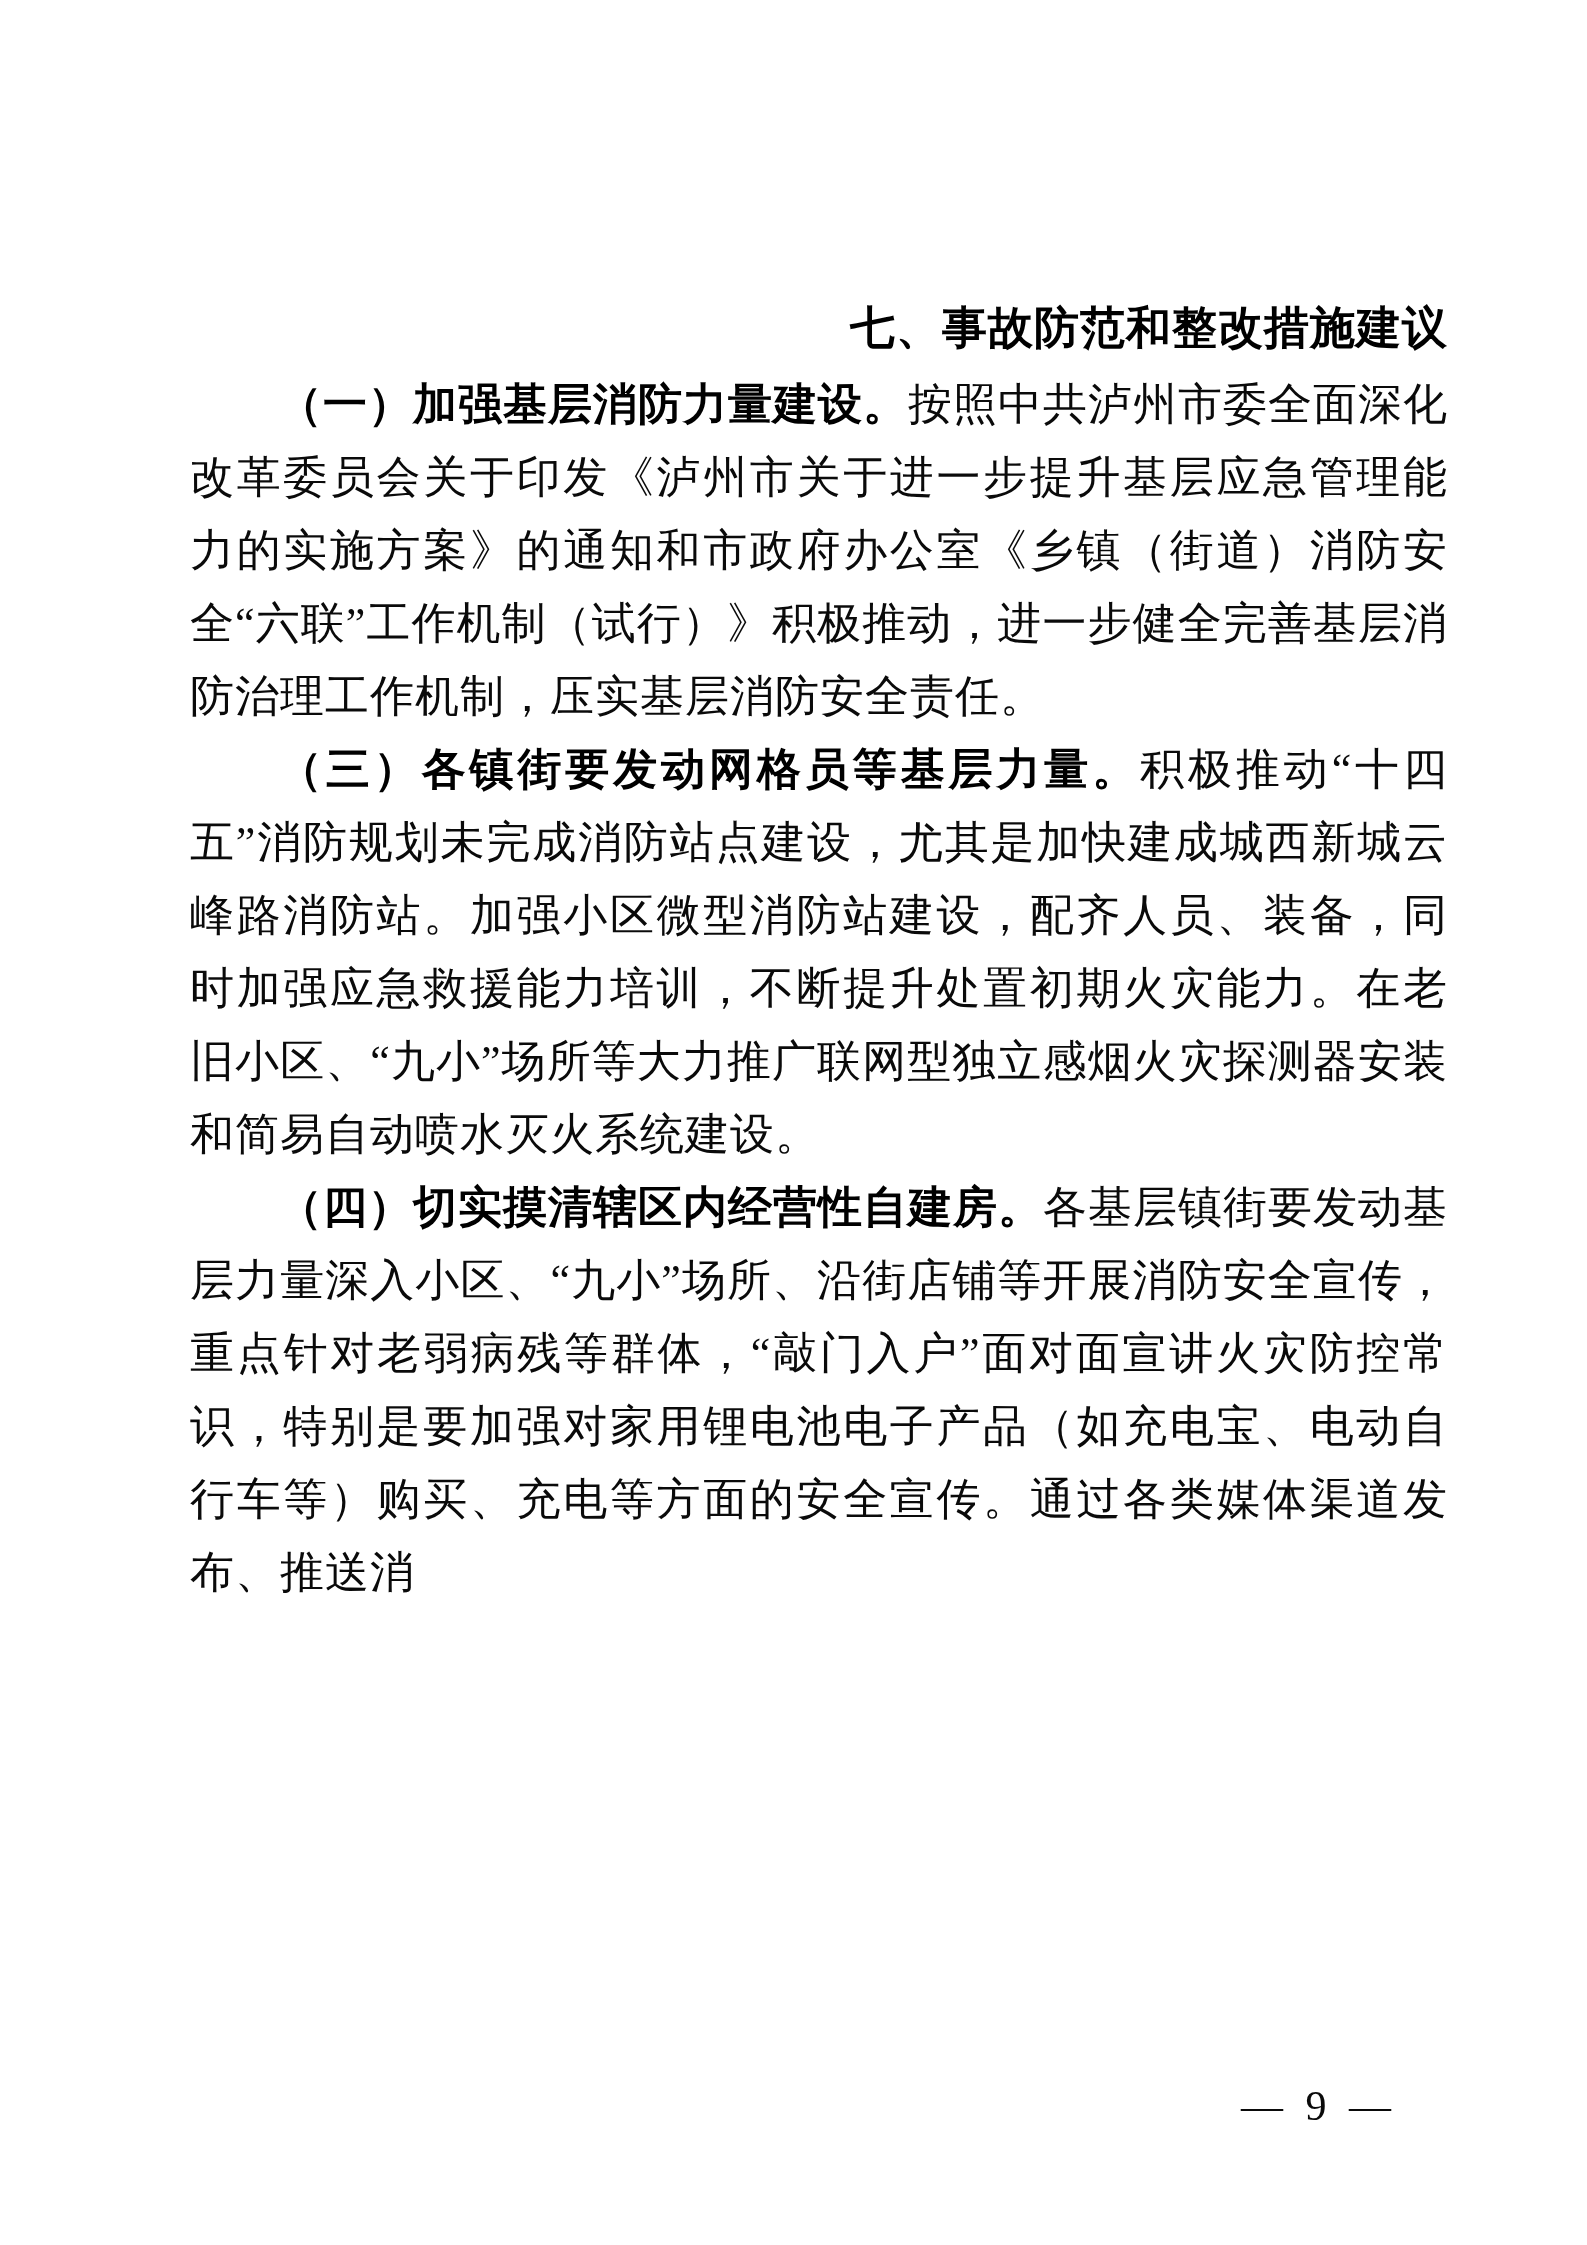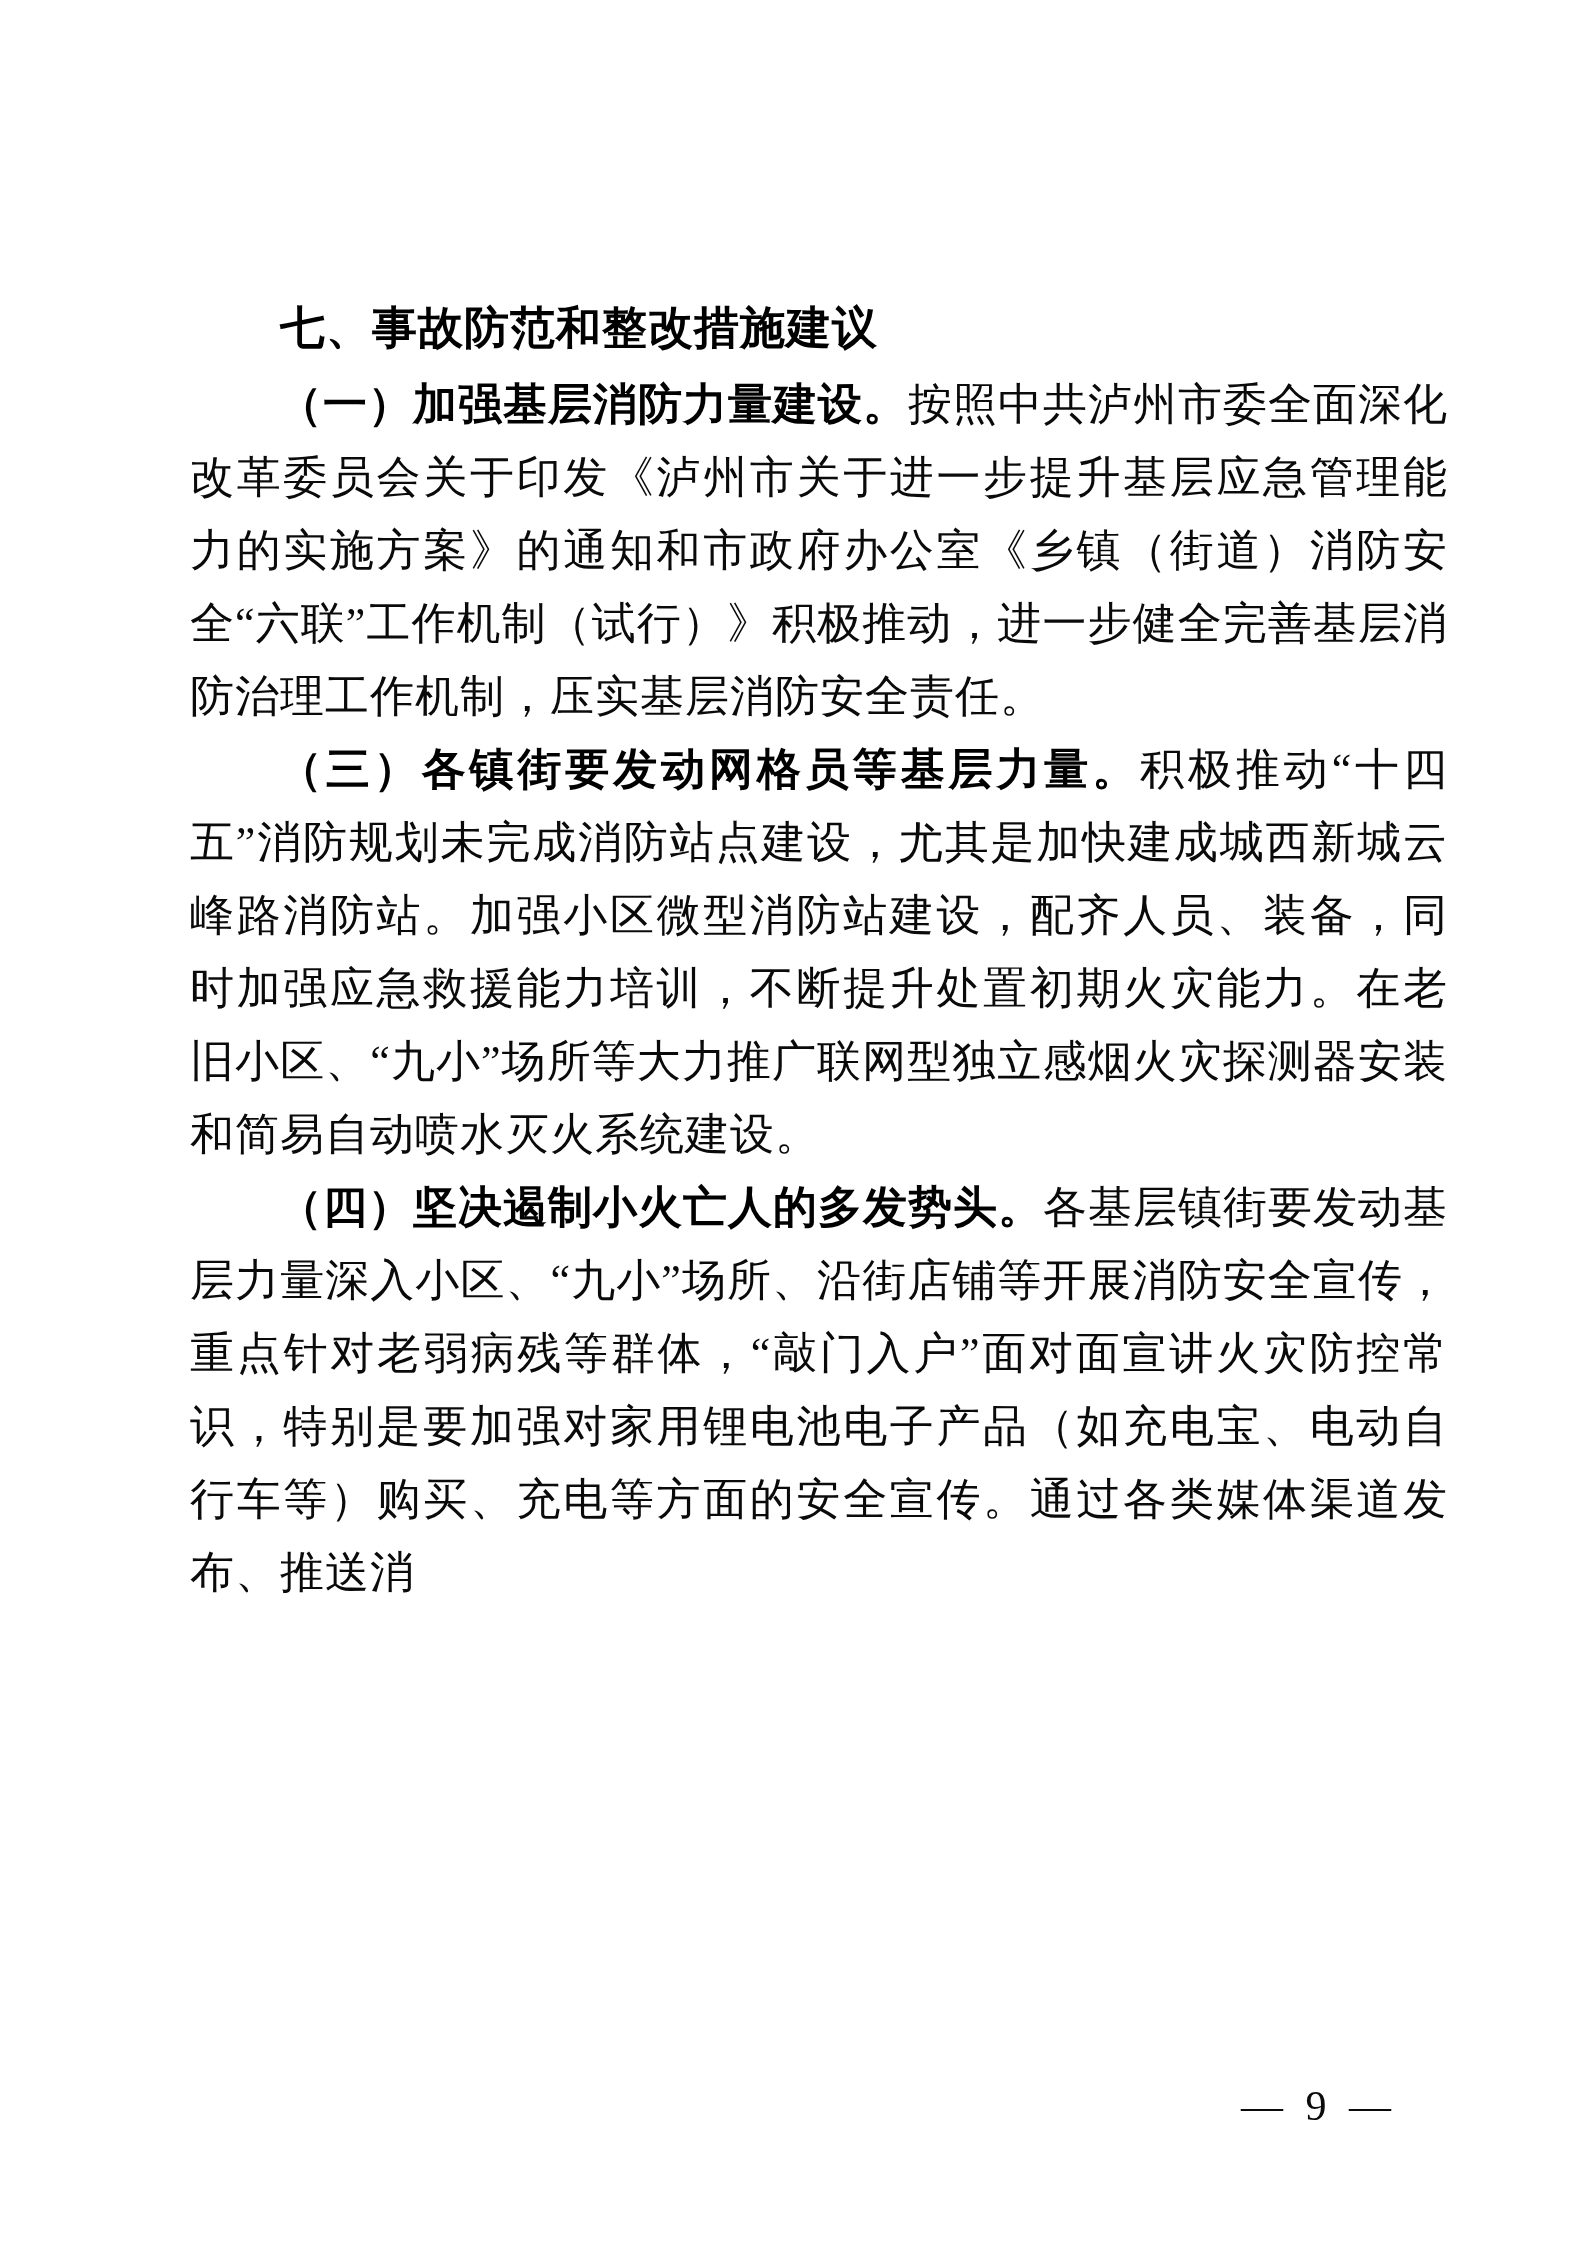--- a/index.html
+++ b/index.html
@@ -28,20 +28,21 @@
   }
   .heading {
     margin: 0;
     font-family: "Liberation Sans", "DejaVu Sans", sans-serif;
     font-weight: bold;
     font-size: 45px;
     line-height: 80px;
     text-indent: 2em;
     letter-spacing: 1px;
     color: #000000;
+    text-align: right;
   }
   .para {
     margin: 0;
     font-size: 44px;
     line-height: 73px;
     text-indent: 2em;
     text-align: justify;
     letter-spacing: 1px;
     color: #0a0a0a;
   }
@@ -66,17 +67,17 @@
 
 <div class="page">
   <div class="content">
     <h1 class="heading">七、事故防范和整改措施建议</h1>
 
     <p class="para"><span class="lead">（一）加强基层消防力量建设。</span><span>按照中共泸州市委全面深化改革委员会关于印发《泸州市关于进一步提升基层应急管理能力的实施方案》的通知和市政府办公室《乡镇（街道）消防安全“六联”工作机制（试行）》积极推动，进一步健全完善基层消防治理工作机制，压实基层消防安全责任。</span></p>
 
 
     <p class="para"><span class="lead">（三）各镇街要发动网格员等基层力量。</span><span>积极推动“十四五”消防规划未完成消防站点建设，尤其是加快建成城西新城云峰路消防站。加强小区微型消防站建设，配齐人员、装备，同时加强应急救援能力培训，不断提升处置初期火灾能力。在老旧小区、“九小”场所等大力推广联网型独立感烟火灾探测器安装和简易自动喷水灭火系统建设。</span></p>
 
-    <p class="para"><span class="lead">（四）坚决遏制小火亡人的多发势头。</span><span>各基层镇街要发动基层力量深入小区、“九小”场所、沿街店铺等开展消防安全宣传，重点针对老弱病残等群体，“敲门入户”面对面宣讲火灾防控常识，特别是要加强对家用锂电池电子产品（如充电宝、电动自行车等）购买、充电等方面的安全宣传。通过各类媒体渠道发布、推送消</span></p>
+    <p class="para"><span class="lead">（四）切实摸清辖区内经营性自建房。</span><span>各基层镇街要发动基层力量深入小区、“九小”场所、沿街店铺等开展消防安全宣传，重点针对老弱病残等群体，“敲门入户”面对面宣讲火灾防控常识，特别是要加强对家用锂电池电子产品（如充电宝、电动自行车等）购买、充电等方面的安全宣传。通过各类媒体渠道发布、推送消</span></p>
   </div>
 
   <div class="page-number">— 9 —</div>
 </div>
 
 </body></html>

